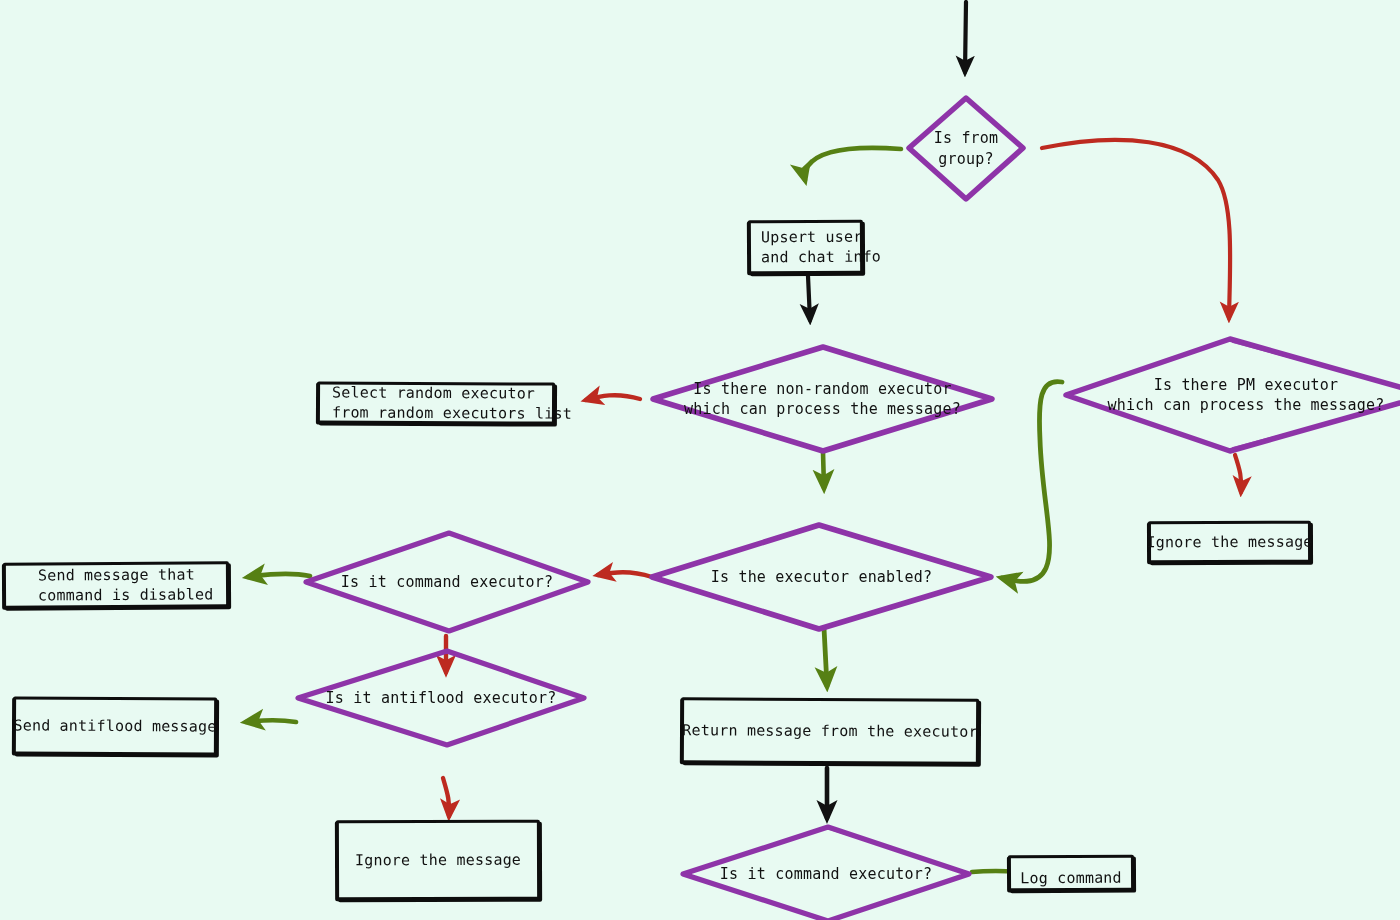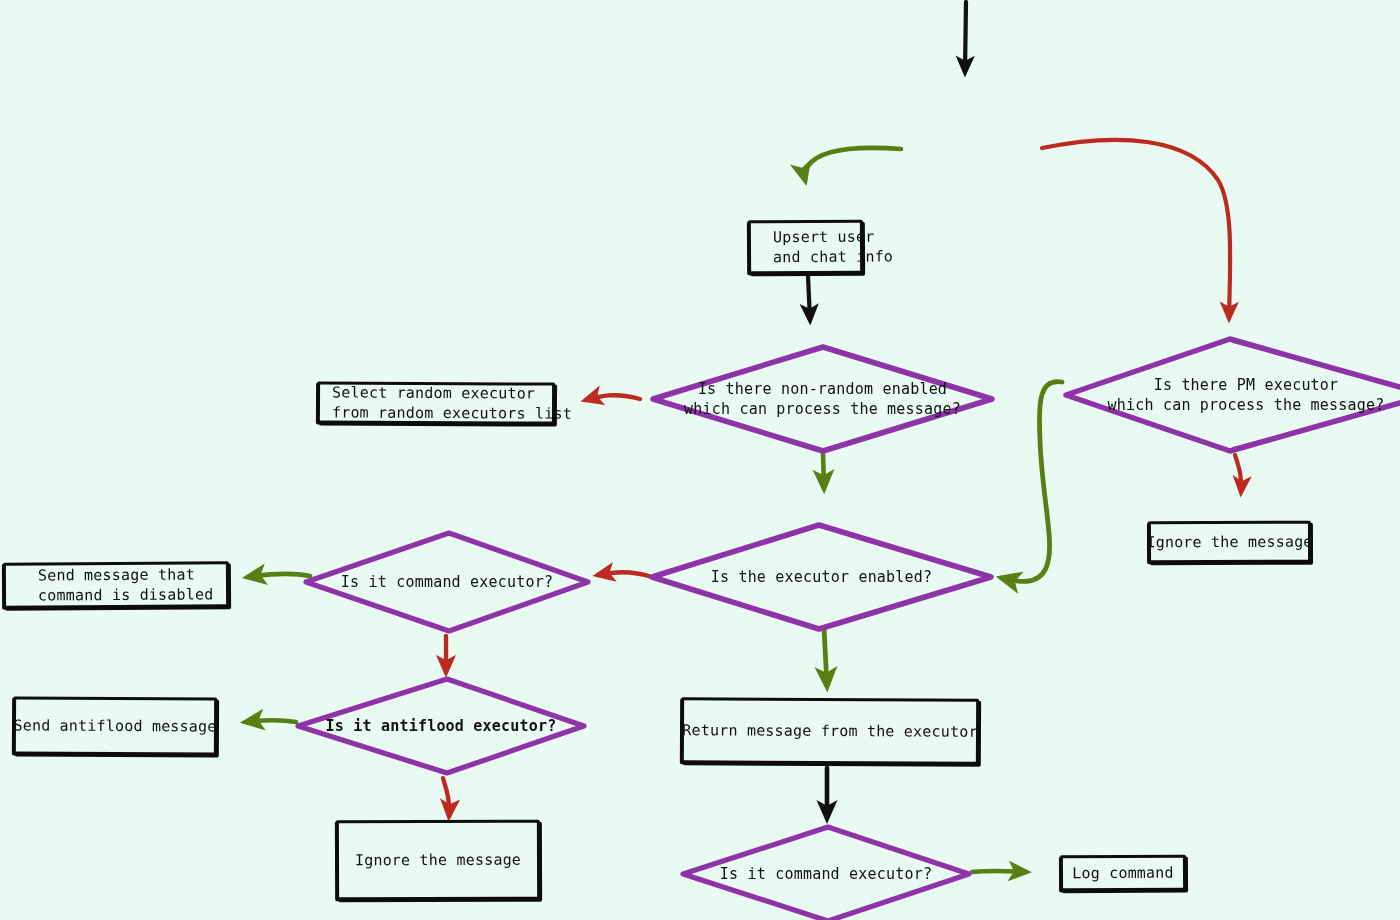--- a/index.html
+++ b/index.html
@@ -110,26 +110,34 @@
 
     <path d="M 296 722 C 278 719 262 720 246 722" fill="none" stroke="#568014" stroke-width="4.6" stroke-linecap="round" marker-end="url(#ah-green)"></path>
 
     <path d="M 443 778 C 447 792 450 800 449 816" fill="none" stroke="#bd2a20" stroke-width="4.4" stroke-linecap="round" marker-end="url(#ah-red)"></path>
 
     <path d="M 827 768 L 827 818" fill="none" stroke="#111111" stroke-width="4.6" stroke-linecap="round" marker-end="url(#ah-black)"></path>
 
     <path d="M 972 872 C 992 870 1010 871 1026 872" fill="none" stroke="#568014" stroke-width="4.4" stroke-linecap="round" marker-end="url(#ah-green)"></path>
   </svg>
 
+  <div class="node diamond" style="left:906px; top:95px; width:120px; height:107px;">
+    <svg viewBox="0 0 120 107" preserveAspectRatio="none" aria-hidden="true">
+      <polygon points="60,3 117,53 60,104 3,53" fill="none" stroke="#8e34a8" stroke-width="5.5" stroke-linejoin="round"></polygon>
+      <polyline points="62,5 116,51" fill="none" stroke="#8e34a8" stroke-width="2.4" stroke-linecap="round" opacity="0.85"></polyline>
+    </svg>
+    <span class="dlabel">Is from
+group?</span>
+  </div>
 
   <div class="node diamond" style="left:650px; top:344px; width:345px; height:110px;">
     <svg viewBox="0 0 345 110" preserveAspectRatio="none" aria-hidden="true">
       <polygon points="173,3 342,55 173,107 3,55" fill="none" stroke="#8e34a8" stroke-width="5.5" stroke-linejoin="round"></polygon>
     </svg>
-    <span class="dlabel">Is there non-random enabled
+    <span class="dlabel">Is there non-random executor
 which can process the message?</span>
   </div>
 
   <div class="node diamond" style="left:1063px; top:336px; width:368px; height:118px;">
     <svg viewBox="0 0 368 118" preserveAspectRatio="none" aria-hidden="true">
       <polygon points="167,3 365,59 167,115 3,59" fill="none" stroke="#8e34a8" stroke-width="5.5" stroke-linejoin="round"></polygon>
       <polyline points="170,6 362,57" fill="none" stroke="#8e34a8" stroke-width="2.2" stroke-linecap="round" opacity="0.8"></polyline>
       <polyline points="170,112 360,62" fill="none" stroke="#8e34a8" stroke-width="2.2" stroke-linecap="round" opacity="0.8"></polyline>
     </svg>
     <span class="dlabel" style="margin-right:38px;margin-left:36px;">Is there PM executor
@@ -143,37 +151,37 @@
     <span class="dlabel">Is the executor enabled?</span>
   </div>
 
   <div class="node diamond" style="left:303px; top:530px; width:288px; height:104px;">
     <svg viewBox="0 0 288 104" preserveAspectRatio="none" aria-hidden="true">
       <polygon points="146,3 285,52 146,101 3,52" fill="none" stroke="#8e34a8" stroke-width="5.2" stroke-linejoin="round"></polygon>
     </svg>
     <span class="dlabel">Is it command executor?</span>
   </div>
 
-  <div class="node diamond" style="left:295px; top:676px; width:292px; height:100px;font-weight:bold;">
+  <div class="node diamond" style="left:295px; top:648px; width:292px; height:100px;">
     <svg viewBox="0 0 292 100" preserveAspectRatio="none" aria-hidden="true">
       <polygon points="152,3 289,50 152,97 3,50" fill="none" stroke="#8e34a8" stroke-width="5.2" stroke-linejoin="round"></polygon>
     </svg>
     <span class="dlabel">Is it antiflood executor?</span>
   </div>
 
   <div class="node diamond" style="left:680px; top:824px; width:292px; height:100px;">
     <svg viewBox="0 0 292 100" preserveAspectRatio="none" aria-hidden="true">
       <polygon points="148,3 289,50 148,97 3,50" fill="none" stroke="#8e34a8" stroke-width="5.2" stroke-linejoin="round"></polygon>
       <polyline points="150,5 286,48" fill="none" stroke="#8e34a8" stroke-width="2.2" stroke-linecap="round" opacity="0.8"></polyline>
     </svg>
     <span class="dlabel">Is it command executor?</span>
   </div>
 
   <div class="node box skew-a" style="left:748px; top:220px; width:115px; height:54px; text-align:left;
-              justify-content:flex-start; padding-left:22px;">
+              justify-content:flex-start; padding-left:10px;">
     <span>Upsert user
 and chat info</span>
   </div>
 
   <div class="node box skew-b" style="left:317px; top:382px; width:238px; height:42px; text-align:left;
               justify-content:flex-start; padding-left:12px;">
     <span>Select random executor
 from random executors list</span>
   </div>
 
@@ -192,17 +200,17 @@
   </div>
 
   <div class="node box skew-c" style="left:336px; top:820px; width:204px; height:80px;">
     <span>Ignore the message</span>
   </div>
 
   <div class="node box skew-b" style="left:681px; top:698px; width:298px; height:66px;">
     <span>Return message from the executor</span>
   </div>
 
-  <div class="node box skew-a" style="left:1060px; top:855px; width:126px; height:36px;">
+  <div class="node box skew-a" style="left:1008px; top:855px; width:126px; height:36px;align-items:flex-end;">
     <span>Log command</span>
   </div>
 
 </div>
 
 </body></html>

